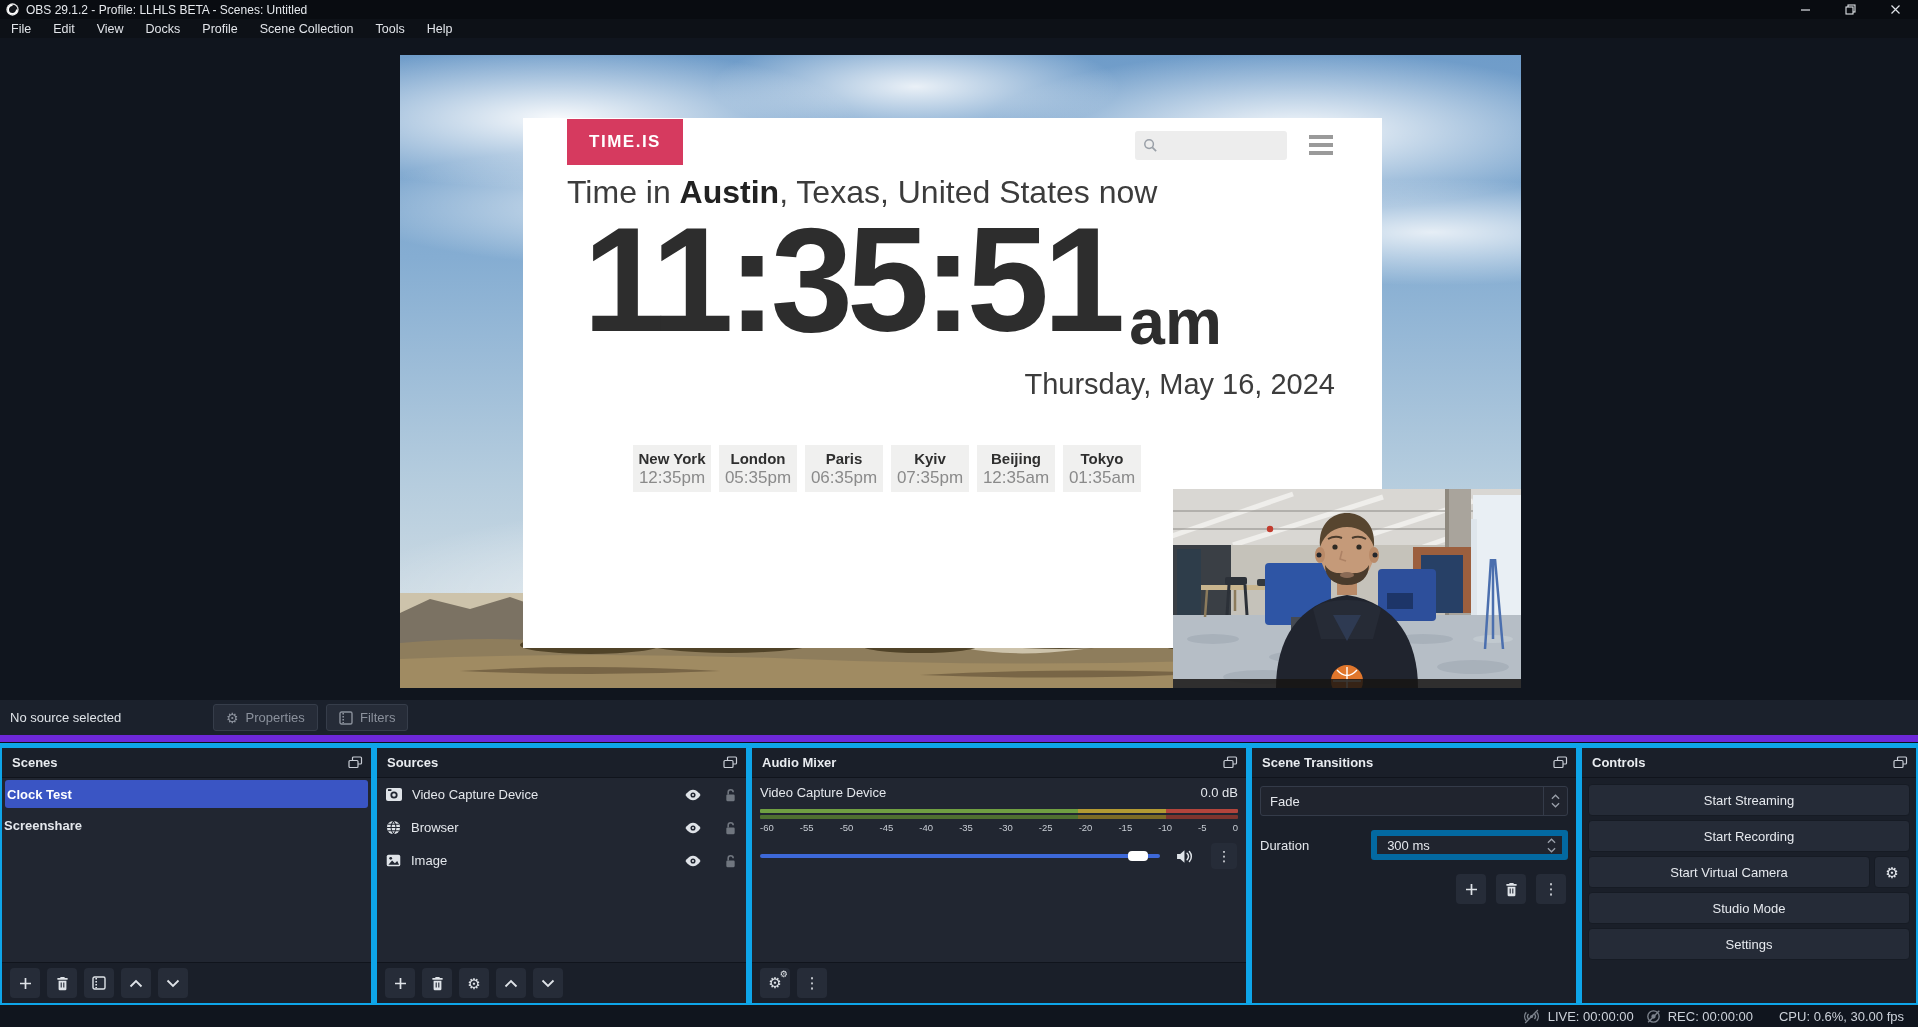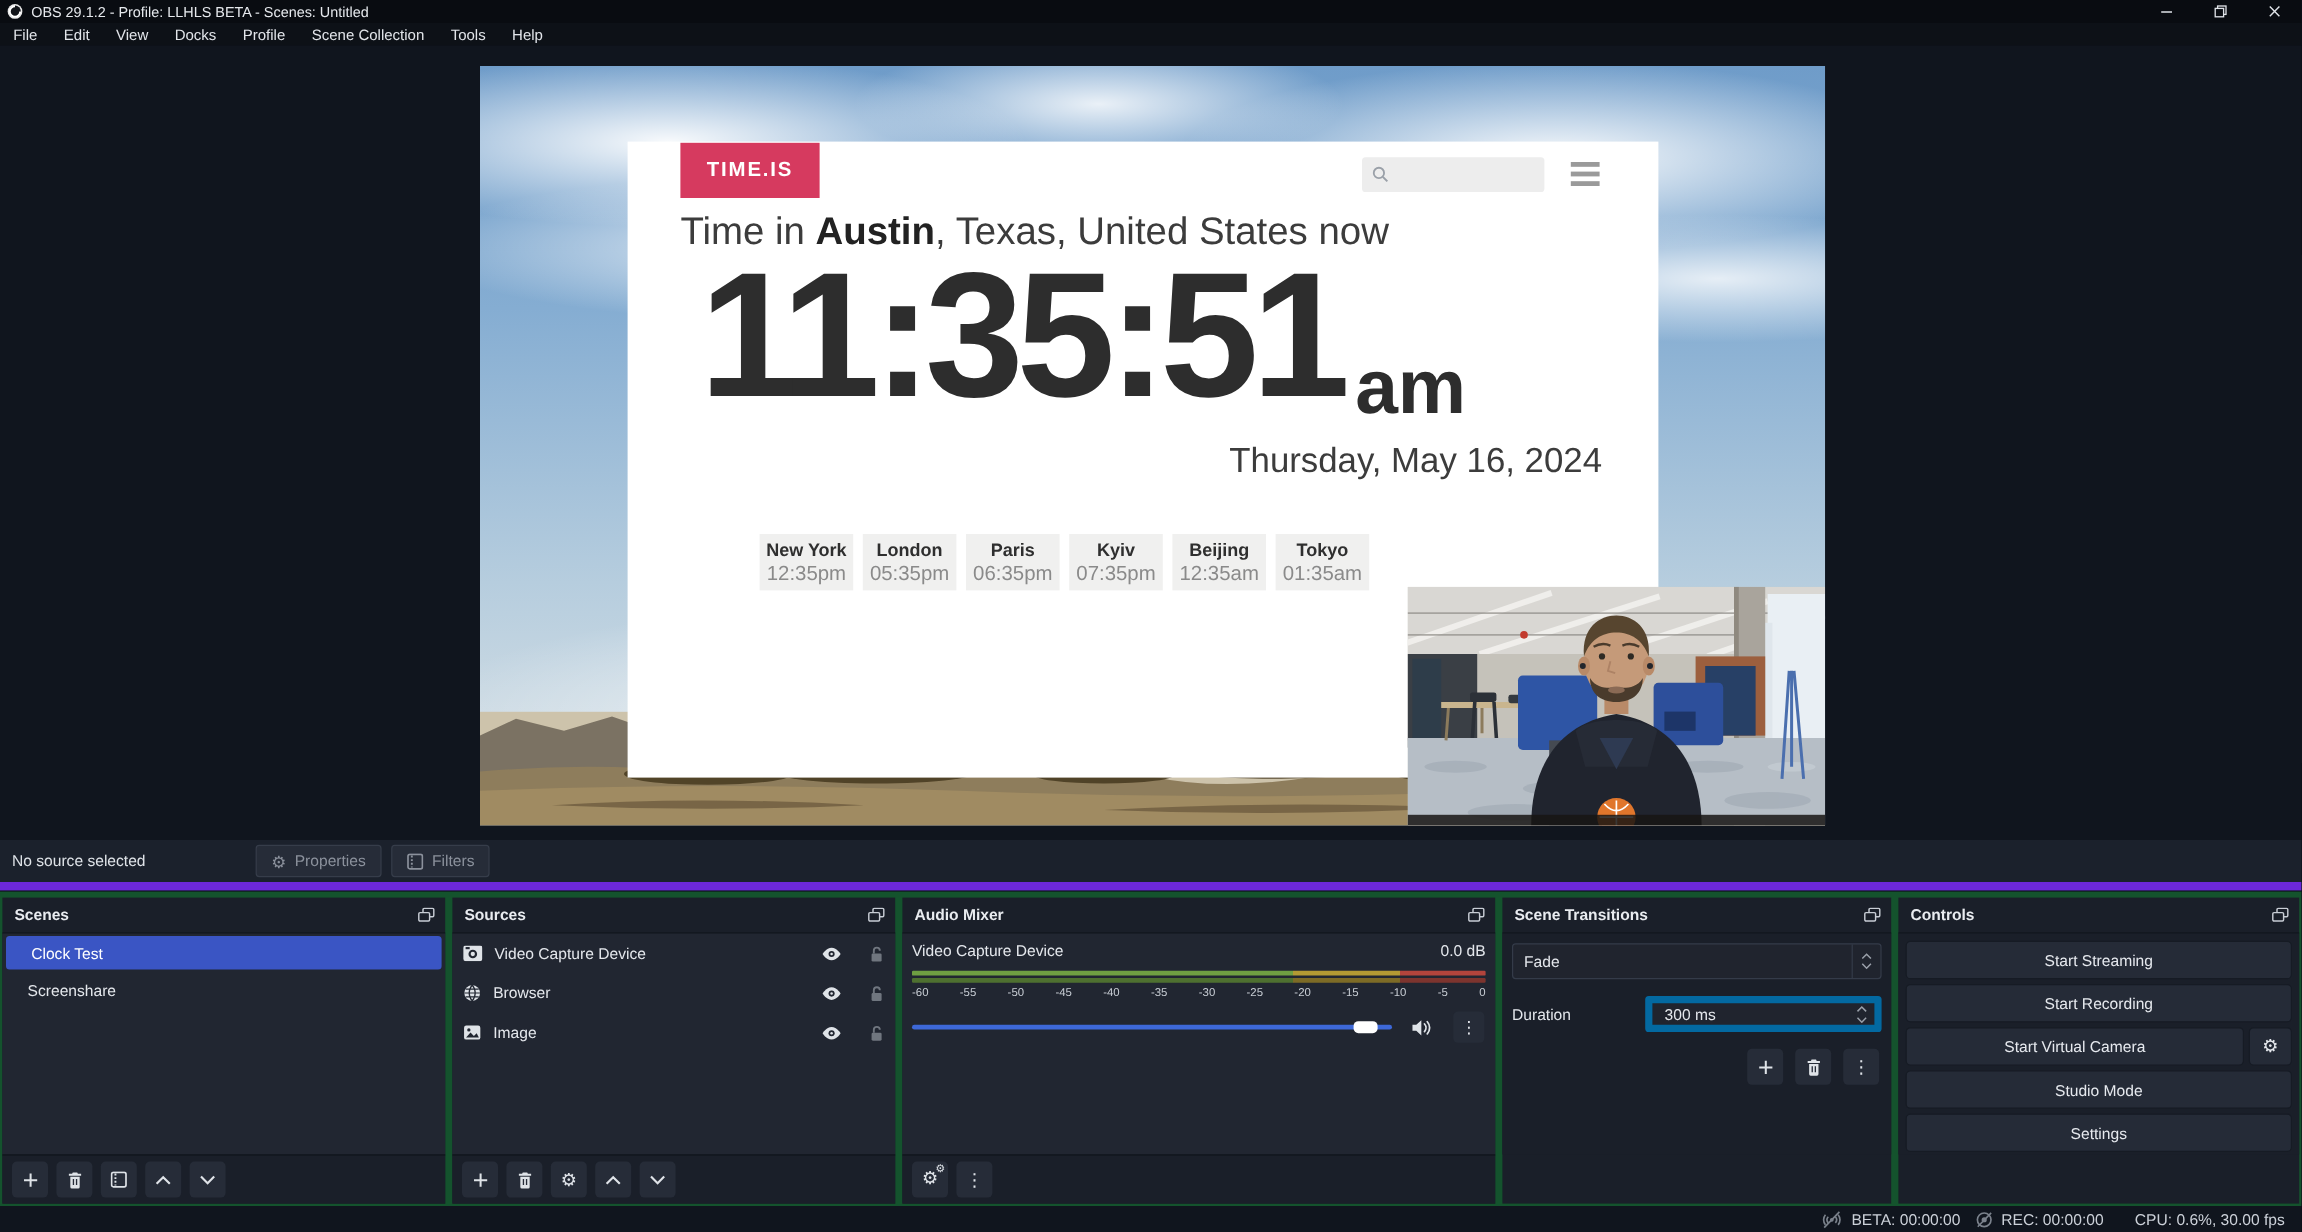--- a/index.html
+++ b/index.html
@@ -63,38 +63,38 @@
   .srcbar { position:absolute; left:0; top:700px; width:100%; height:42px; background:#1b212c;
             border-bottom:7px solid #6d28d9; display:flex; align-items:center; color:#dfe3e8; font-size:13px; }
   .srcbar .status { margin-left:10px; }
   .sb-btn { height:27px; display:flex; align-items:center; gap:7px; padding:0 12px;
             background:#262c38; border:1px solid #363d4a; border-radius:3px; color:#8b919c; }
   .sb-btn .g { font-size:14px; line-height:1; color:#8b919c; }
   .sb-props { position:absolute; left:213px; }
   .sb-filters { position:absolute; left:326px; }
 
   
-  .docks { position:absolute; left:0; top:743px; width:100%; height:262px; background:#14532d; }
+  .docks { position:absolute; left:0; top:743px; width:100%; height:262px; background:#0ea5e9; }
   .panel { position:absolute; top:5px; height:255px; background:#1a1f29; }
   .panel-header { height:30px; display:flex; align-items:center; padding:0 10px;
                   color:#e9ecf0; font-size:13px; font-weight:bold; border-bottom:1px solid #10141c; }
   .popout { position:absolute; right:8px; top:8px; }
   .panel-body { position:absolute; left:0; right:0; top:30px; bottom:41px; background:#212631; overflow:hidden; }
   .panel-toolbar { position:absolute; left:0; right:0; bottom:0; height:41px; background:#1a1f29;
                    border-top:1px solid #10141c; display:flex; align-items:center; gap:7px; padding:0 8px; }
   .tb-btn { width:30px; height:30px; background:#262c38; border-radius:4px;
             display:flex; align-items:center; justify-content:center; color:#dfe3e8; }
 
   .p-scenes { left:2px; width:369px; }
   .p-sources { left:377px; width:369px; }
   .p-audio { left:752px; width:494px; }
   .p-trans { left:1252px; width:324px; }
   .p-controls { left:1582px; width:334px; }
 
-  .list-item { height:30px; display:flex; align-items:center; padding:0 21px; color:#e4e7ec; font-size:13px; }
+  .list-item { height:30px; display:flex; align-items:center; padding:0 2px; color:#e4e7ec; font-size:13px;font-weight:bold; }
   .list-item.selected { background:#3a55c4; border-radius:3px; margin:2px 3px; height:28px; color:#fff; }
   .src-row { height:33px; display:flex; align-items:center; padding:0 9px; color:#e4e7ec; font-size:13px; gap:10px; }
   .src-row .grow { flex:1; }
   .src-row .ric { display:flex; align-items:center; margin-left:12px; }
 
   
   .mix-body { padding:7px 8px 0 8px; color:#e4e7ec; font-size:13px; background:#212631; }
   .mix-row1 { display:flex; justify-content:space-between; align-items:center; }
   .meter { margin-top:9px; }
   .meter .band { height:4px; border-radius:1px;
@@ -636,21 +636,21 @@
 
   <footer class="statusbar">
     <span class="grp">
       <svg width="19" height="15" viewBox="0 0 18 14">
           <g stroke="#7b828c" fill="none" stroke-width="1.3">
             <path d="M4 3a6.2 6.2 0 0 0 0 8M6.2 4.6a3.6 3.6 0 0 0 0 4.8M14 3a6.2 6.2 0 0 1 0 8M11.8 4.6a3.6 3.6 0 0 1 0 4.8"></path>
             <circle cx="9" cy="7" r="1.5" fill="#7b828c" stroke="none"></circle>
             <path d="M3 13.2L15 .8"></path>
           </g>
         </svg>
-      <span>BETA: 00:00:00</span>
+      <span>LIVE: 00:00:00</span>
     </span>
     <span class="grp">
       <svg width="15" height="15" viewBox="0 0 14 14">
           <g stroke="#7b828c" fill="none" stroke-width="1.3">
             <circle cx="7" cy="7" r="5.3"></circle>
             <circle cx="7" cy="7" r="2" fill="#7b828c" stroke="none"></circle>
             <path d="M2 12.4L12.4 1.6"></path>
           </g>
         </svg>
       <span>REC: 00:00:00</span>

